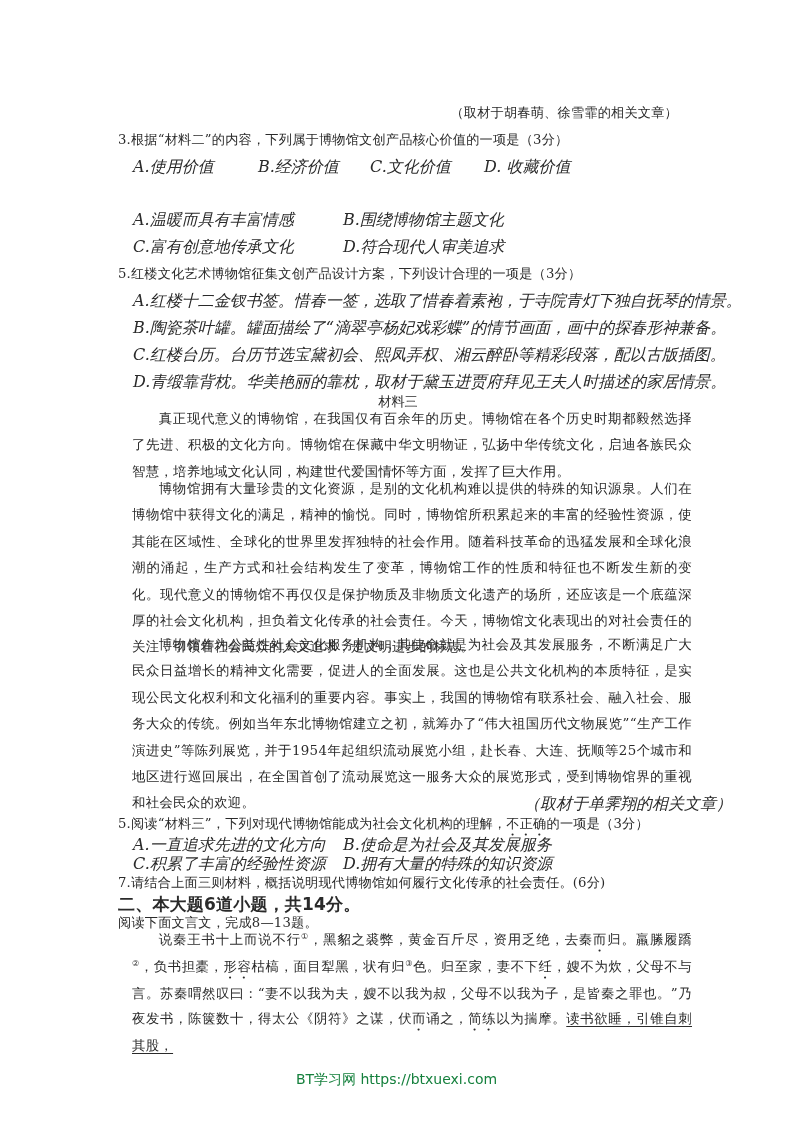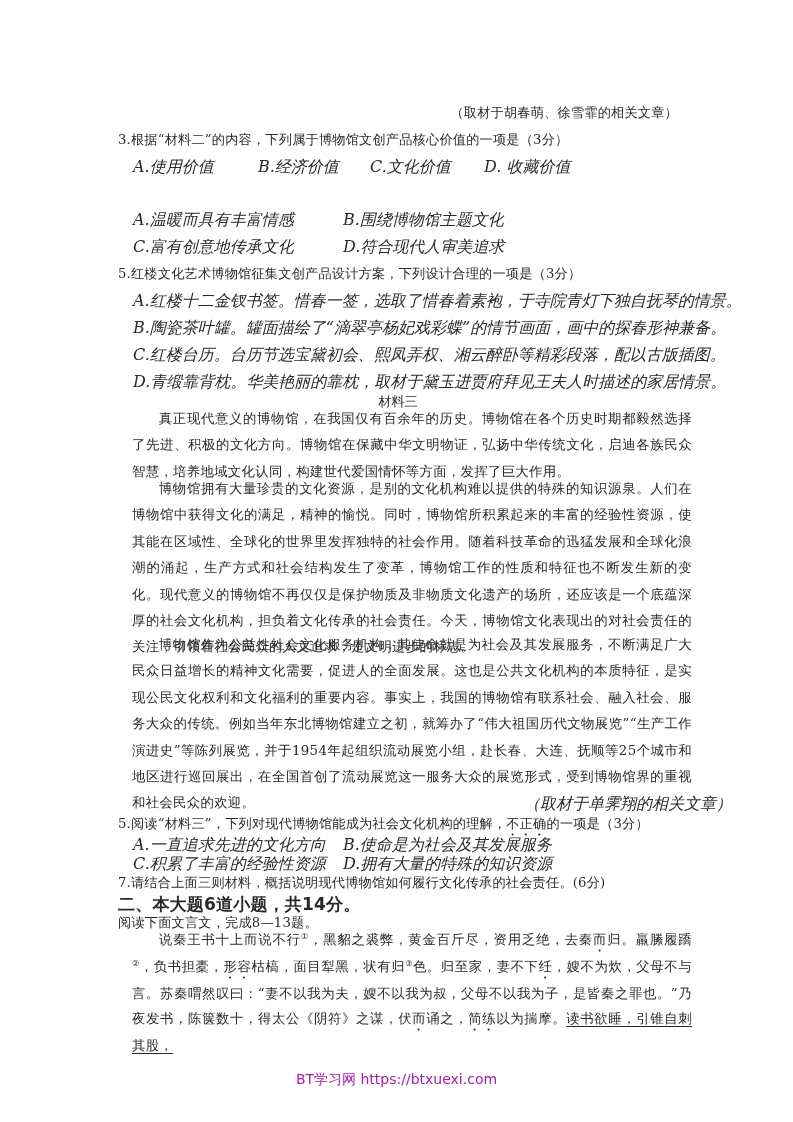--- a/index.html
+++ b/index.html
@@ -9,21 +9,21 @@
   .line { position: absolute; left: 118px; width: 560px; font-size: 13.2px; line-height: 18px; white-space: nowrap; letter-spacing: 0.2px; }
   .right { text-align: right; width: 560px; }
   .opt { position: absolute; font-size: 16px; line-height: 18px; white-space: nowrap; font-style: italic; }
   .para { position: absolute; left: 112px; width: 560px; font-size: 13.4px; line-height: 26.4px; text-align: justify; text-indent: 2em; letter-spacing: 0.3px; margin-left: 20px; }
   .center { position: absolute; left: 118px; width: 560px; text-align: center; font-size: 13.2px; line-height: 18px; }
   .bold { font-weight: bold; font-family: "DejaVu Sans", "Liberation Sans", sans-serif; }
   .dot { text-emphasis: dot; -webkit-text-emphasis: dot; text-emphasis-position: under right; -webkit-text-emphasis-position: under; }
   .ul { text-decoration: underline; text-underline-offset: 3px; }
   sup { font-size: 8px; vertical-align: super; line-height: 0; }
   .footer { position: absolute; left: 0; width: 793px; top: 1071px; text-align: center;
-            font-family: "DejaVu Sans", "Liberation Sans", sans-serif; font-size: 14px; color: #a21caf; }
+            font-family: "DejaVu Sans", "Liberation Sans", sans-serif; font-size: 14px; color: #15803d; }
 </style>
 </head>
 <body>
 
 <div class="page">
 
   <div class="line right" style="top:104px; left:118px;">（取材于胡春萌、徐雪霏的相关文章）</div>
 
   <div class="line" style="top:131px;">3.根据“材料二”的内容，下列属于博物馆文创产品核心价值的一项是（3分）</div>
   <div class="opt" style="top:158px; left:133px;">A.使用价值</div>

